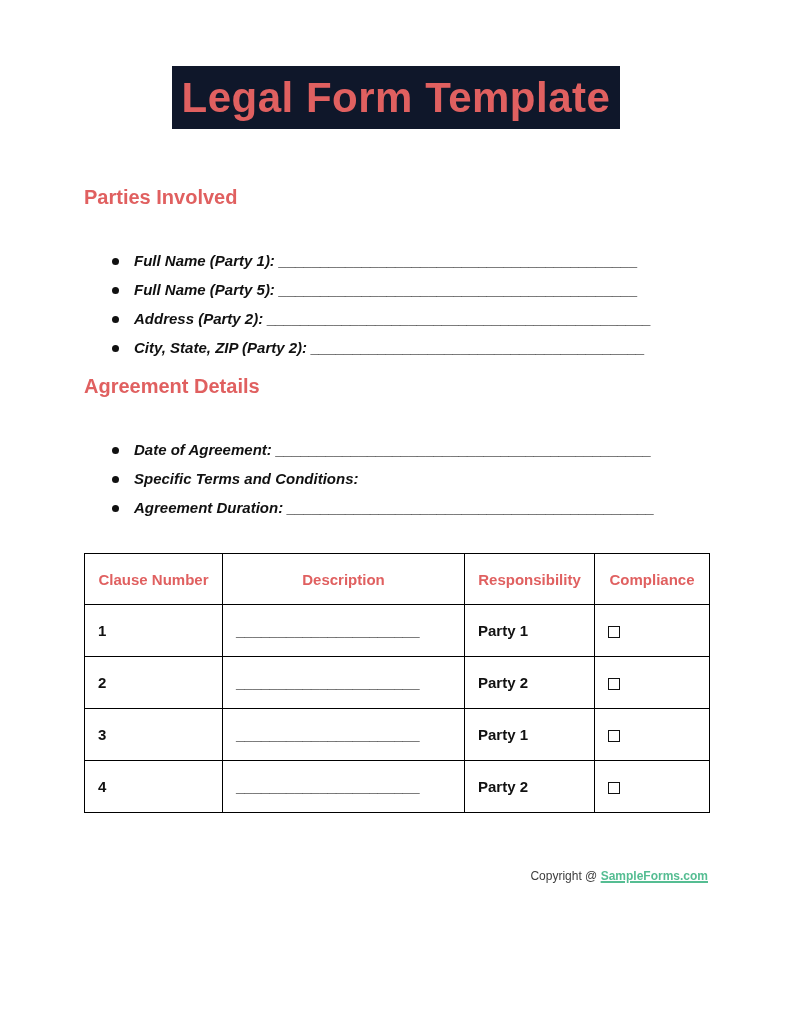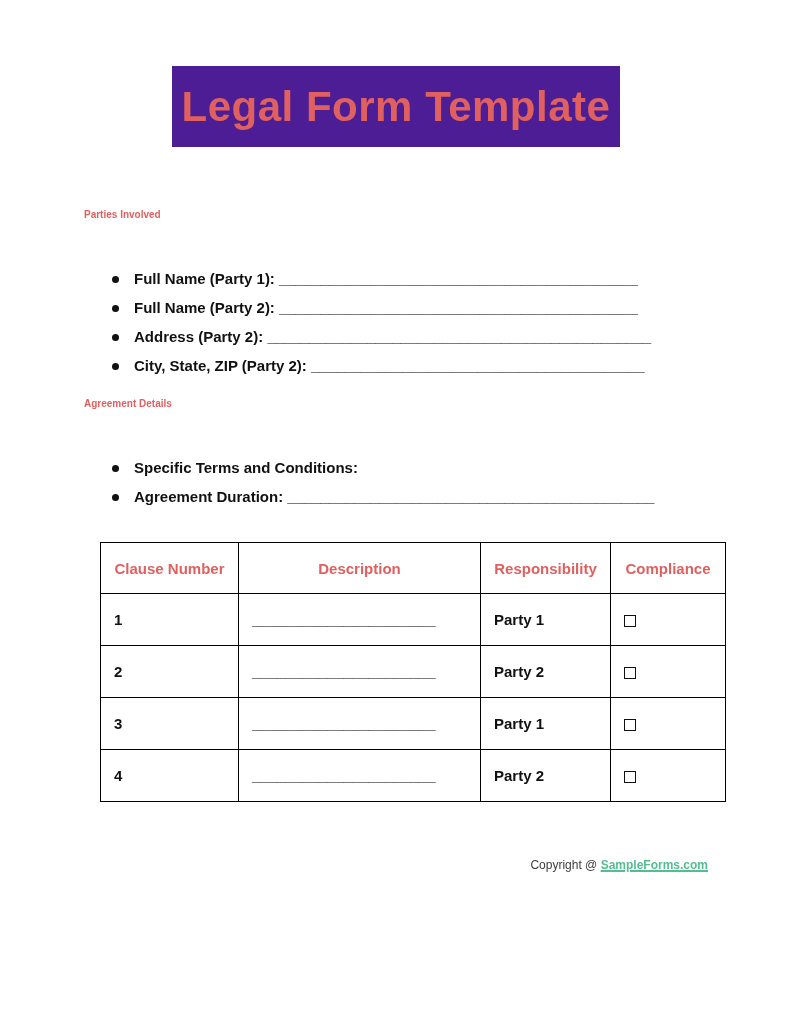--- a/index.html
+++ b/index.html
@@ -15,43 +15,44 @@
     position: relative;
   }
 
   
   .title-wrap {
     margin-top: 66px;
     text-align: center;
   }
   .title {
     display: inline-block;
-    background: #4c1d95;
+    background: #0f172a;
     color: #e06060;
     font-size: 42px;
     font-weight: bold;
     line-height: 57px;
-    padding: 12px 10px;
+    padding: 3px 10px;
     letter-spacing: 0.5px;
   }
 
   
   .section-heading {
     color: #e06060;
-    font-size: 10px;
+    font-size: 20px;
     font-weight: bold;
     line-height: 16px;
   }
   .section-heading.parties { margin-top: 60px; }
   .section-heading.agreement { margin-top: 16px; }
 
   
   ul.form-list {
     list-style: none;
     margin-top: 41px;
+    font-style: italic;
   }
   ul.form-list li {
     position: relative;
     padding-left: 50px;
     line-height: 29px;
     font-size: 15px;
     font-weight: bold;
     color: #111111;
     white-space: nowrap;
   }
@@ -67,21 +68,20 @@
     color: #111111;
     letter-spacing: 0;
   }
 
   
   table.clause-table {
     margin-top: 31px;
     width: 625px;
     border-collapse: collapse;
     table-layout: fixed;
-    margin-left: 16px;
   }
   table.clause-table th, table.clause-table td {
     border: 1.5px solid #000000;
     font-size: 15px;
     vertical-align: middle;
   }
   table.clause-table th {
     height: 51px;
     color: #e06060;
     font-weight: bold;
@@ -135,33 +135,36 @@
     <span class="title">Legal Form Template</span>
   </div>
 
   <h3 class="section-heading parties">Parties Involved</h3>
 
   <ul class="form-list">
     <li>
       <span class="bullet"></span><span>Full Name (Party 1):</span>&nbsp;<span class="blank-line">___________________________________________</span>
     </li>
     <li>
-      <span class="bullet"></span><span>Full Name (Party 2):</span>&nbsp;<span class="blank-line">___________________________________________</span>
+      <span class="bullet"></span><span>Full Name (Party 5):</span>&nbsp;<span class="blank-line">___________________________________________</span>
     </li>
     <li>
       <span class="bullet"></span><span>Address (Party 2):</span>&nbsp;<span class="blank-line">______________________________________________</span>
     </li>
     <li>
       <span class="bullet"></span><span>City, State, ZIP (Party 2):</span>&nbsp;<span class="blank-line">________________________________________</span>
     </li>
   </ul>
 
   <h3 class="section-heading agreement">Agreement Details</h3>
 
   <ul class="form-list">
+    <li>
+      <span class="bullet"></span><span>Date of Agreement:</span>&nbsp;<span class="blank-line">_____________________________________________</span>
+    </li>
     <li>
       <span class="bullet"></span><span>Specific Terms and Conditions:</span>
     </li>
     <li>
       <span class="bullet"></span><span>Agreement Duration:</span>&nbsp;<span class="blank-line">____________________________________________</span>
     </li>
   </ul>
 
   <table class="clause-table">
     <colgroup>

